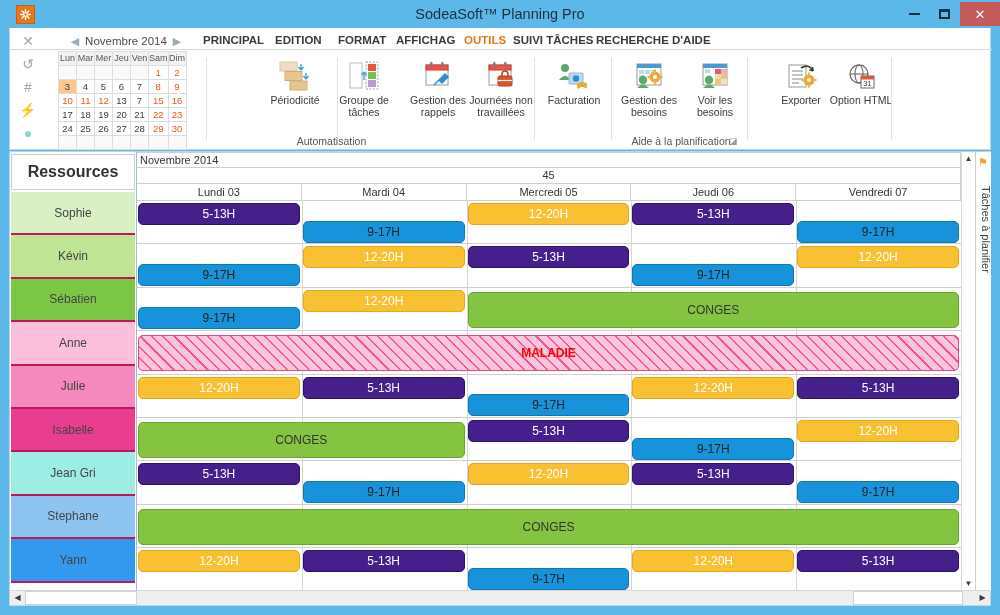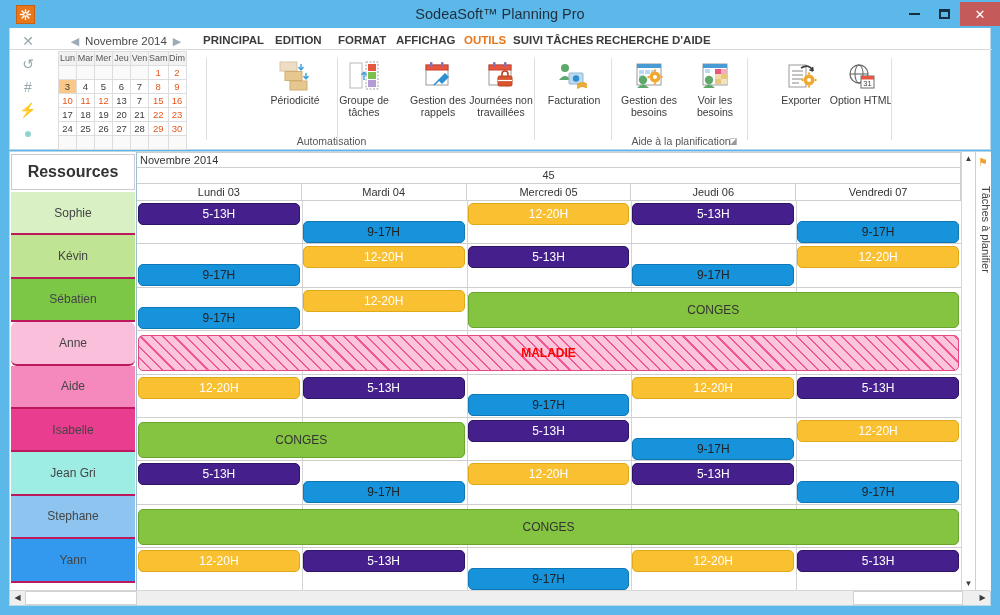--- a/index.html
+++ b/index.html
@@ -531,25 +531,25 @@
       <div id="res-cells">
           <div class="res-cell" style="top: 40px; height: 43.4px; background: rgb(217, 239, 196);">
             <span>Sophie</span>
           </div>
           <div class="res-cell" style="top: 83.4px; height: 43.4px; background: rgb(191, 228, 148);">
             <span>Kévin</span>
           </div>
           <div class="res-cell" style="top: 126.8px; height: 43.4px; background: rgb(125, 199, 70);">
             <span>Sébatien</span>
           </div>
-          <div class="res-cell" style="top: 170.2px; height: 43.4px; background: rgb(249, 191, 219); border-radius: 6px;">
+          <div class="res-cell" style="top: 170.2px; height: 43.4px; background: rgb(249, 191, 219);">
             <span>Anne</span>
           </div>
           <div class="res-cell" style="top: 213.6px; height: 43.4px; background: rgb(245, 137, 189);">
-            <span>Aide</span>
+            <span>Julie</span>
           </div>
           <div class="res-cell" style="top: 257px; height: 43.4px; background: rgb(233, 62, 143);">
             <span>Isabelle</span>
           </div>
           <div class="res-cell" style="top: 300.4px; height: 43.4px; background: rgb(158, 237, 228); text-align: center;">
             <span>Jean Gri</span>
           </div>
           <div class="res-cell" style="top: 343.8px; height: 43.4px; background: rgb(141, 197, 240);">
             <span>Stephane</span>
           </div>

